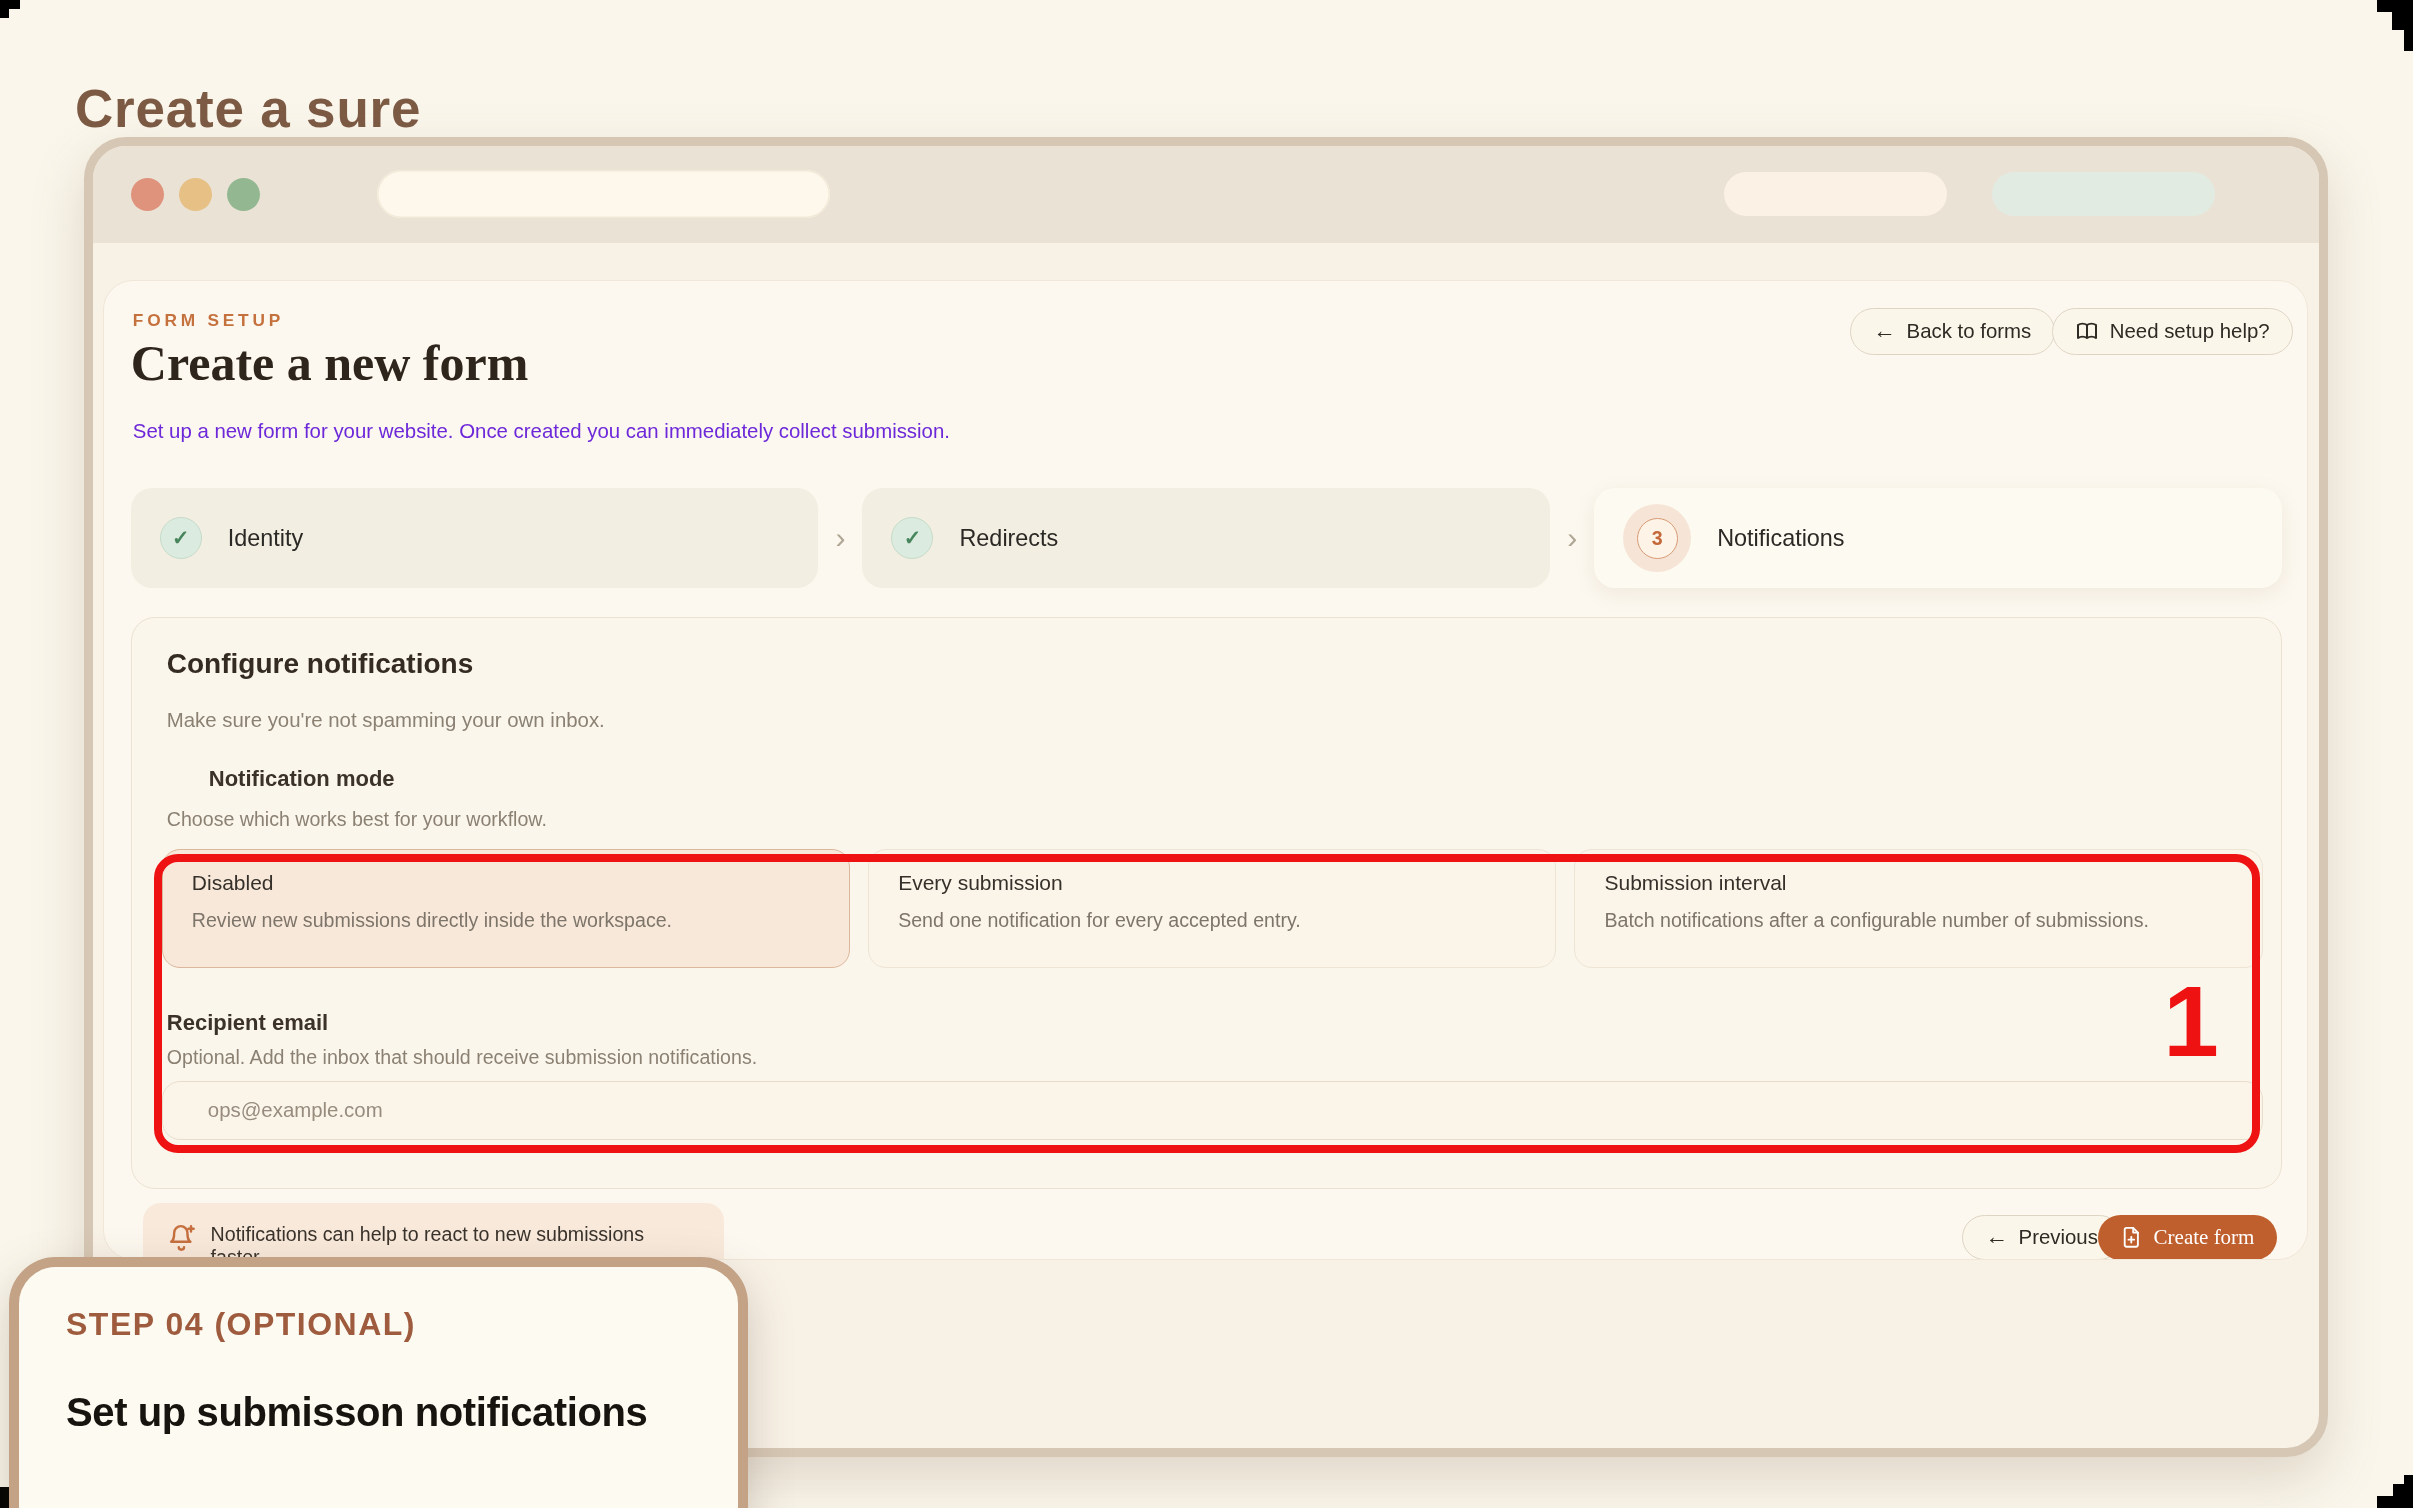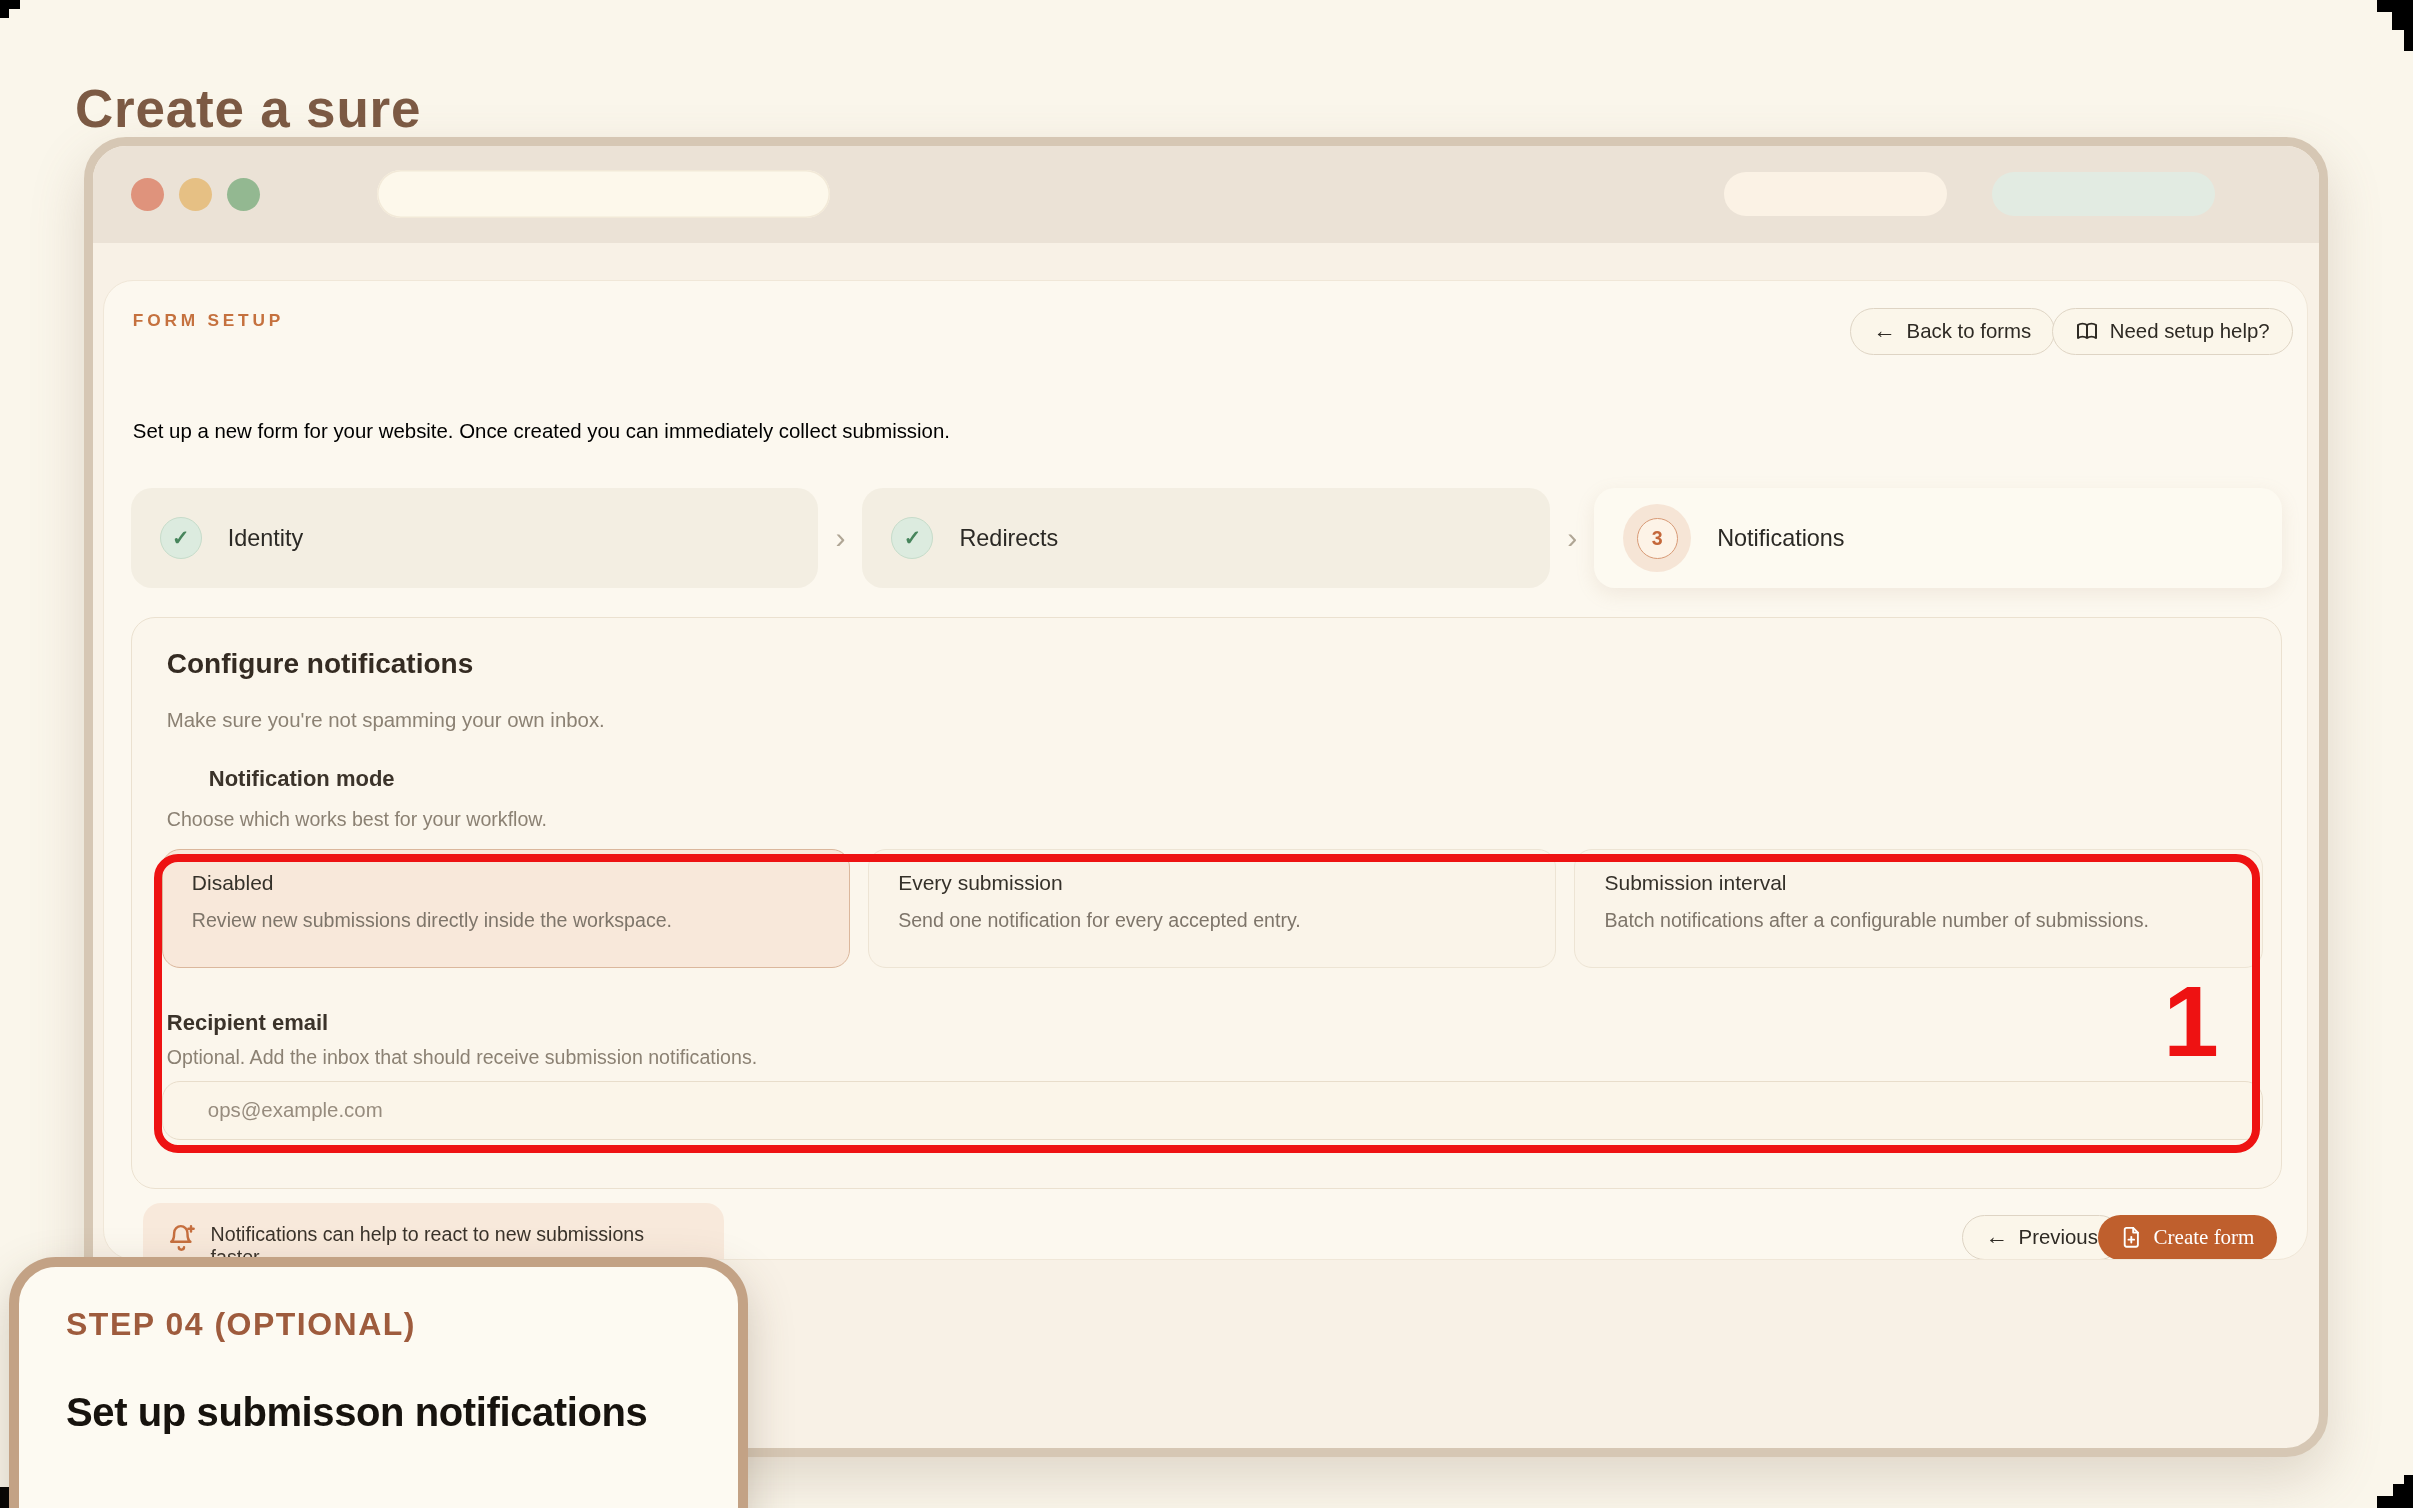--- a/index.html
+++ b/index.html
@@ -26,21 +26,21 @@
   .tb-pill{position:absolute;top:26px;height:44px;border-radius:22px;}
   .tb-pill.cream{left:1631px;width:223px;background:#fbf2e5;}
   .tb-pill.mint{left:1899px;width:223px;background:#e2ebe2;}
 
   
   .main-card{position:absolute;left:9.8px;top:134px;width:2205px;height:980px;box-sizing:border-box;
              background:#fcf8ef;border:1.5px solid #f0e7d8;border-radius:30px;overflow:hidden;}
   .eyebrow{position:absolute;left:29px;top:29px;font-size:17.3px;font-weight:700;letter-spacing:3.8px;color:#c5713e;}
   .card-title{position:absolute;left:27px;top:53px;font-family:"Liberation Serif",serif;
               font-size:50px;font-weight:700;color:#2e251c;}
-  .card-subtitle{position:absolute;left:29px;top:139px;font-size:20.4px;color:#000000;}
+  .card-subtitle{position:absolute;left:29px;top:139px;font-size:20.4px;color:#6d28d9;}
 
   .pill-btn{display:inline-flex;align-items:center;gap:10.6px;background:#fbf6ea;border:1.5px solid #ded4c4;
             border-radius:24px;font-size:20.4px;color:#2e2a24;height:47px;padding:0 22.6px;box-sizing:border-box;
             font-family:"Liberation Sans",sans-serif;cursor:pointer;}
   .back-btn{position:absolute;right:252px;top:27px;}
   .help-btn{position:absolute;right:13.6px;top:27px;}
   .glyph{font-size:22.6px;line-height:1;}
 
   
   .stepper{position:absolute;left:27px;top:207px;width:2151px;height:100px;display:flex;align-items:stretch;}
@@ -119,20 +119,21 @@
       <span class="dot red"></span>
       <span class="dot yellow"></span>
       <span class="dot green"></span>
       <div class="url-pill"></div>
       <div class="tb-pill cream"></div>
       <div class="tb-pill mint"></div>
     </div>
 
     <div class="main-card">
       <div class="eyebrow">FORM SETUP</div>
+      <div class="card-title">Create a new form</div>
       <div class="card-subtitle">Set up a new form for your website. Once created you can immediately collect submission.</div>
 
       <button class="pill-btn back-btn">
         <span class="glyph">←</span>
         <span>Back to forms</span>
       </button>
       <button class="pill-btn help-btn">
         <svg width="24" height="24" viewBox="0 0 24 24" fill="none" stroke="#2e2a24" stroke-width="2" stroke-linejoin="round">
           <path d="M3 5c2.5-1.8 6.5-1.8 9 0c2.5-1.8 6.5-1.8 9 0v13c-2.5-1.8-6.5-1.8-9 0c-2.5-1.8-6.5-1.8-9 0z"></path>
           <path d="M12 5v13"></path>

